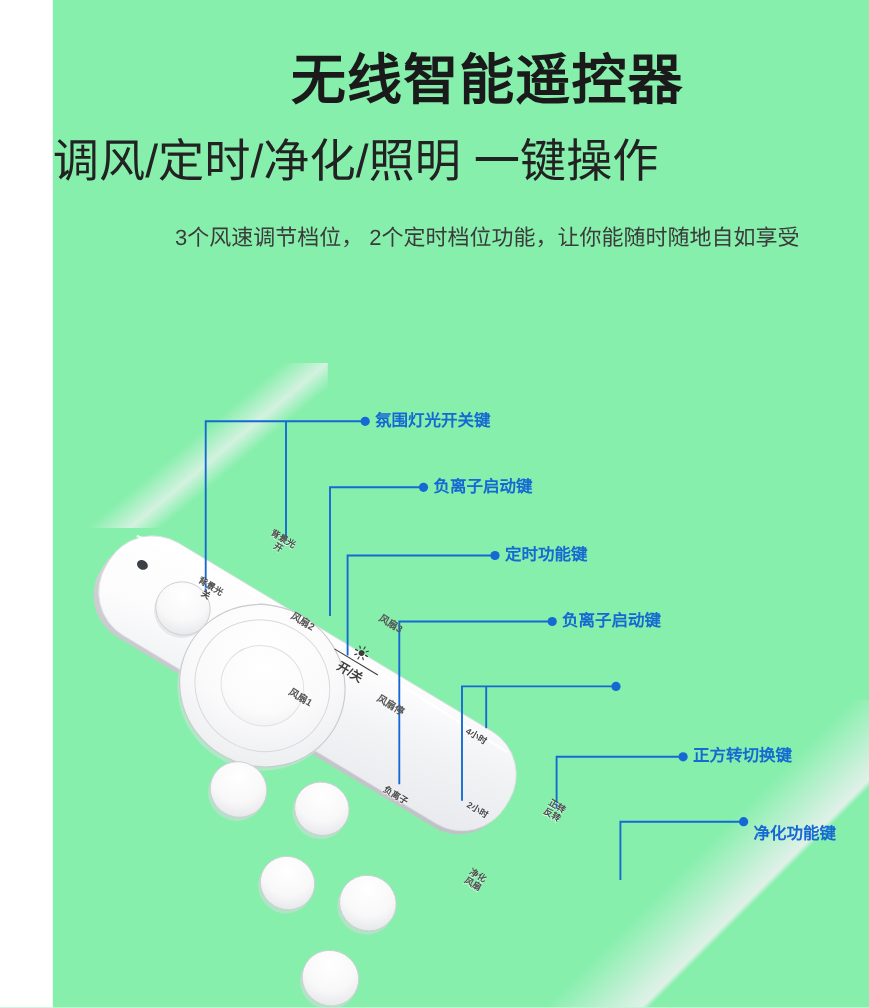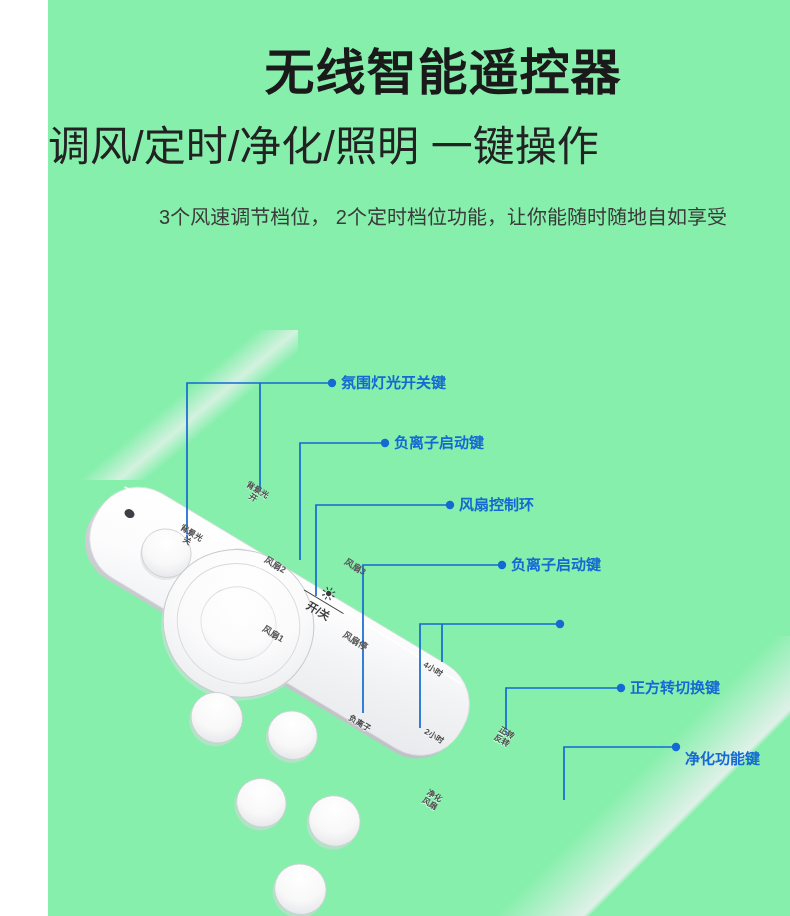--- a/index.html
+++ b/index.html
@@ -225,21 +225,21 @@
     </g>
 
     <g>
       <path class="lead" d="M516,800 L516,747 L625,747"></path>
       <circle class="dot" cx="628" cy="747" r="4.2"></circle>
     </g>
   </svg>
 
   <div class="callout" style="left:293px;top:370px;">氛围灯光开关键</div>
   <div class="callout" style="left:346px;top:430px;">负离子启动键</div>
-  <div class="callout" style="left:411px;top:492px;">风扇控制环</div>
+  <div class="callout" style="left:411px;top:492px;">定时功能键</div>
   <div class="callout" style="left:463px;top:552px;text-align:right;">负离子启动键</div>
   <div class="callout" style="left:582px;top:675px;">正方转切换键</div>
   <div class="callout" style="left:637px;top:746px;">净化功能键</div>
 
   <div class="btnlabel two" style="left:129px;top:528px;transform:rotate(31deg);transform-origin:center;">
     <span>背景光</span><br>
     <span>关</span>
   </div>
 
   <div class="btnlabel two" style="left:195px;top:485px;transform:rotate(31deg);transform-origin:center;">

